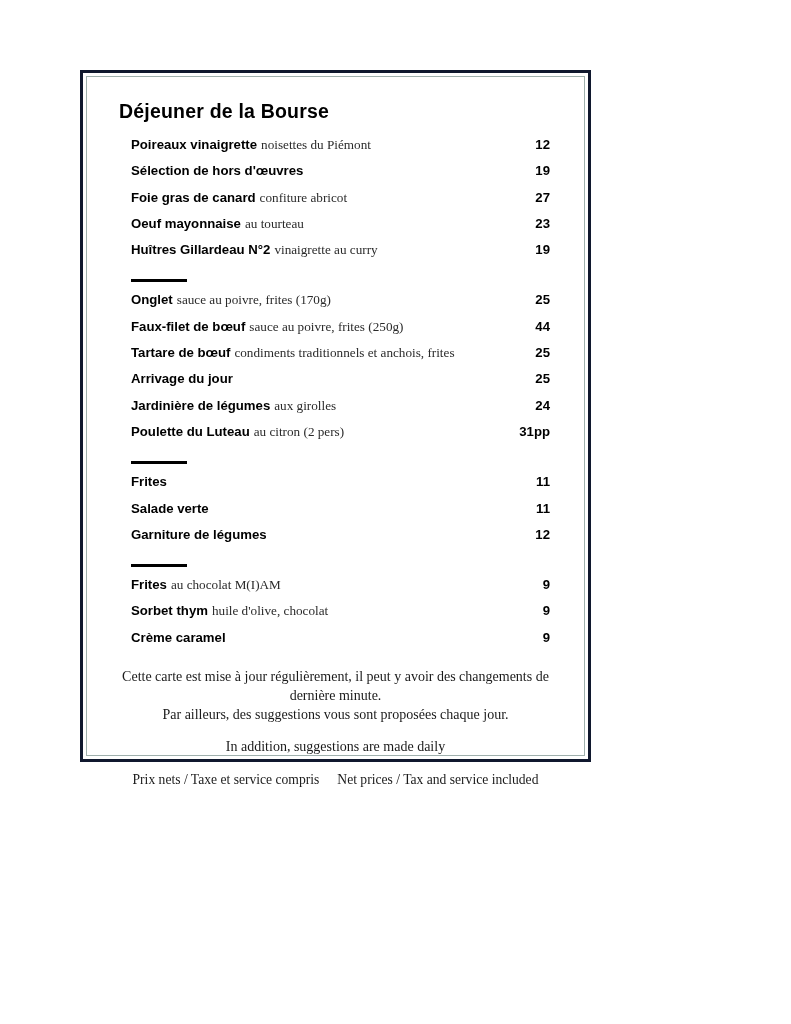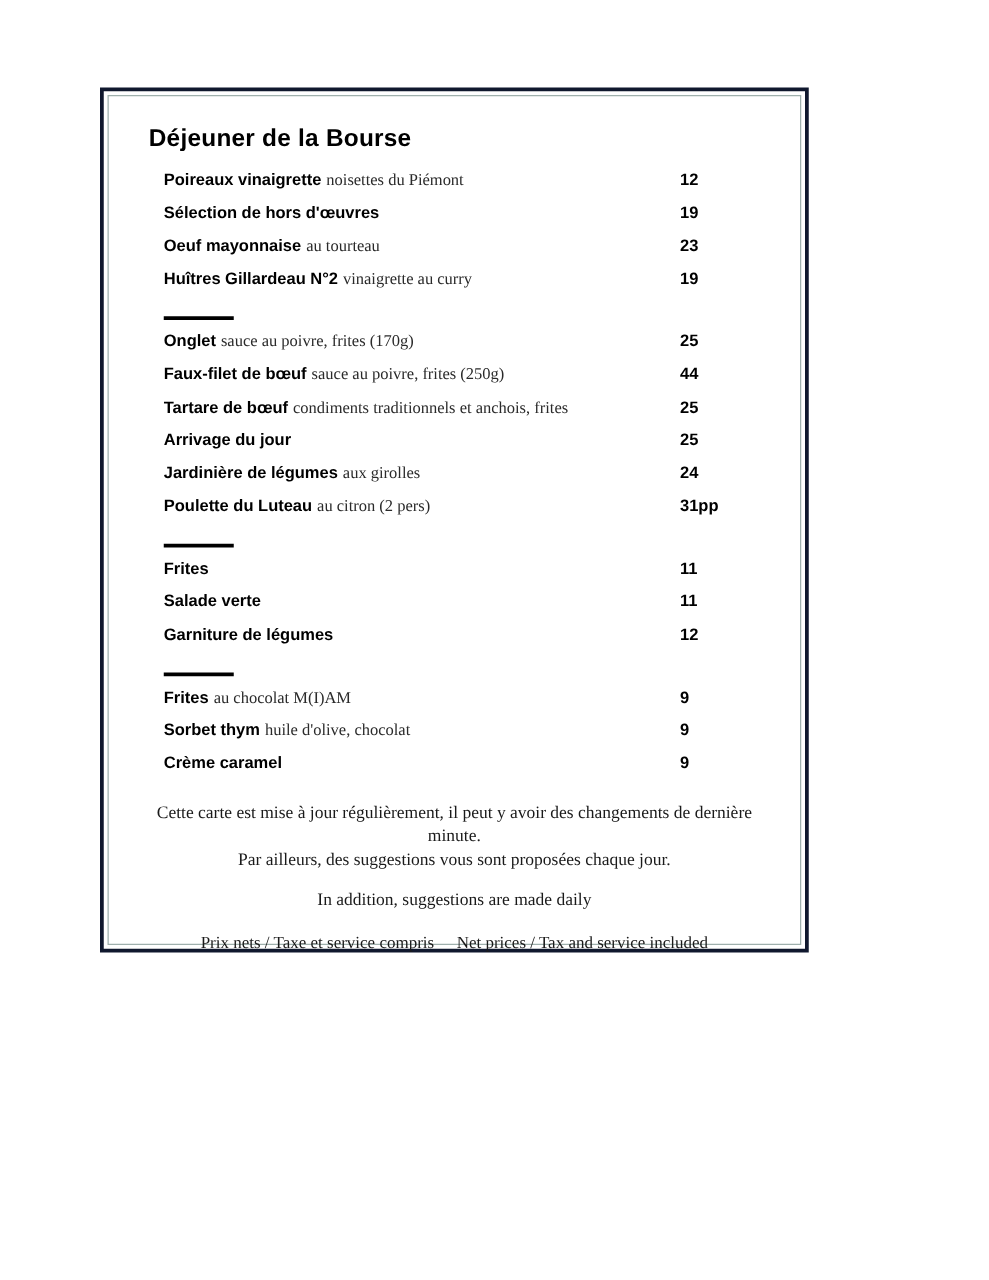--- a/index.html
+++ b/index.html
@@ -19,21 +19,21 @@
     width: 791px;
     height: 1024px;
     background: #ffffff;
   }
 
   
   .menu-frame {
     position: absolute;
     left: 80px;
     top: 70px;
-    width: 567px;
+    width: 511px;
     height: 692px;
     box-sizing: border-box;
     background: #ffffff;
     border: 3px solid #10182e;
     padding: 3px;
   }
   
   .menu-inner {
     box-sizing: border-box;
     width: 100%;
@@ -94,20 +94,21 @@
     font-family: "Liberation Serif", serif;
     font-weight: normal;
     font-size: 13.2px;
     color: #2a2a2a;
     margin-left: 4px;
   }
 
   .item-price {
     flex: 0 0 auto;
     width: 62px;
+    text-align: right;
     font-family: "Liberation Sans", sans-serif;
     font-weight: bold;
     font-size: 13.2px;
     color: #000000;
   }
 
   
   .footer {
     margin-top: 3px;
     text-align: center;
@@ -146,20 +147,24 @@
           <div class="section">
             <div class="item-row">
               <div class="item-text"><span class="item-name">Poireaux vinaigrette</span><span class="item-desc">noisettes du Piémont</span></div>
               <div class="item-price">12</div>
             </div>
             <div class="item-row">
               <div class="item-text"><span class="item-name">Sélection de hors d'œuvres</span></div>
               <div class="item-price">19</div>
             </div>
             <div class="item-row">
+              <div class="item-text"><span class="item-name">Foie gras de canard</span><span class="item-desc">confiture abricot</span></div>
+              <div class="item-price">27</div>
+            </div>
+            <div class="item-row">
               <div class="item-text"><span class="item-name">Oeuf mayonnaise</span><span class="item-desc">au tourteau</span></div>
               <div class="item-price">23</div>
             </div>
             <div class="item-row">
               <div class="item-text"><span class="item-name">Huîtres Gillardeau N°2</span><span class="item-desc">vinaigrette au curry</span></div>
               <div class="item-price">19</div>
             </div>
           </div>
           <div class="section">
             <div class="divider"></div>

